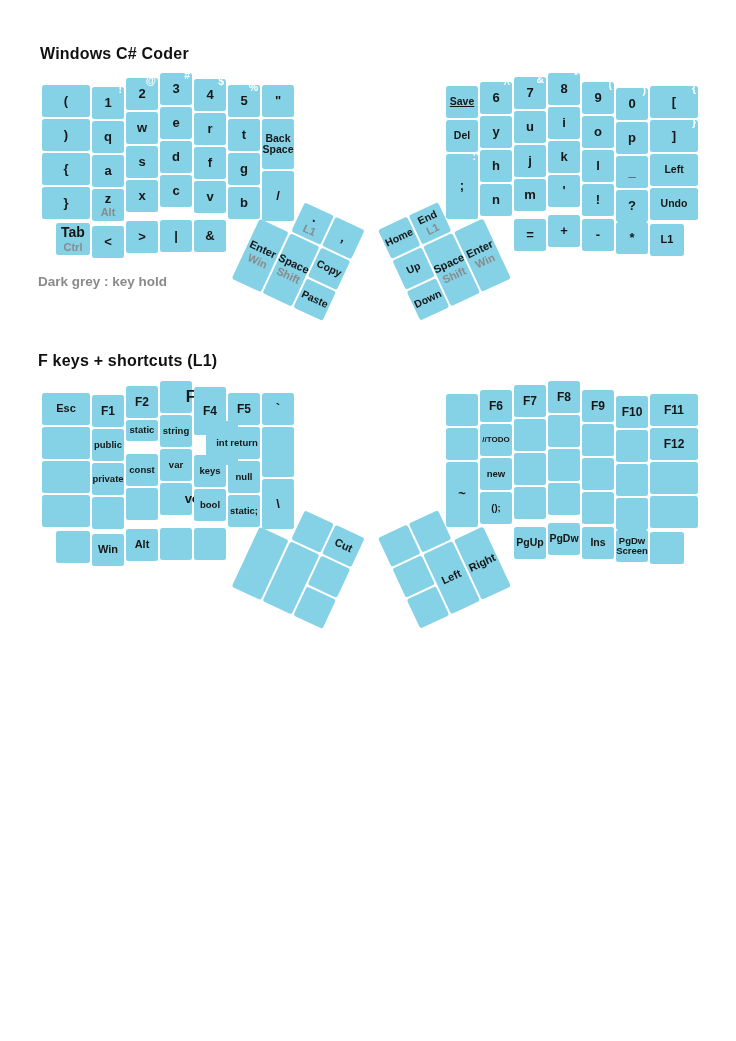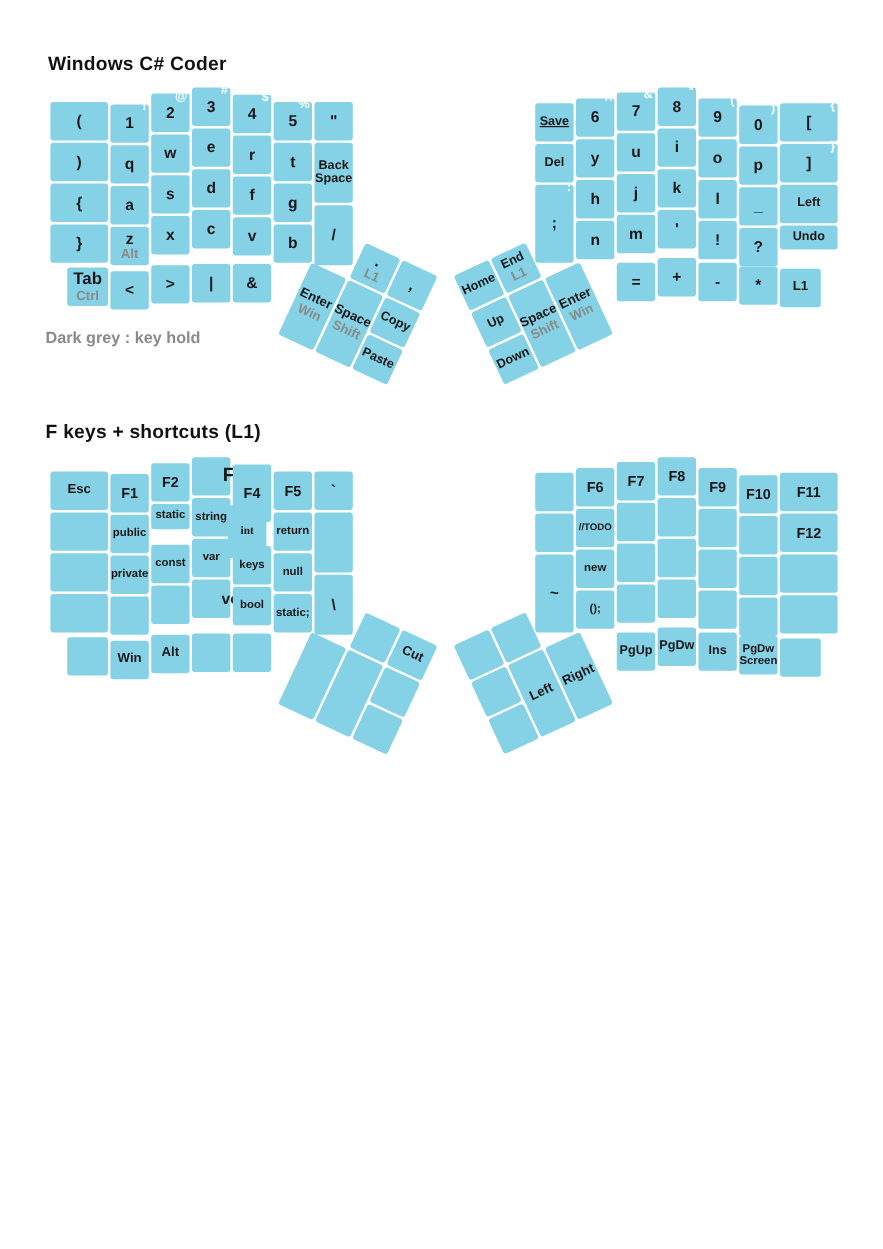--- a/index.html
+++ b/index.html
@@ -90,21 +90,21 @@
       <div class="key" style="left: 514px; top: 145px; width: 32px; height: 32px;"><div class="tap" style="font-size: 13px;">j</div></div>
       <div class="key" style="left: 548px; top: 141px; width: 32px; height: 32px;"><div class="tap" style="font-size: 13px;">k</div></div>
       <div class="key" style="left: 582px; top: 150px; width: 32px; height: 32px;"><div class="tap" style="font-size: 13px;">l</div></div>
       <div class="key" style="left: 616px; top: 156px; width: 32px; height: 32px;"><div class="tap" style="font-size: 13px;">_</div></div>
       <div class="key" style="left: 650px; top: 154px; width: 48px; height: 32px;"><div class="tap" style="font-size: 10.5px;">Left</div></div>
       <div class="key" style="left: 480px; top: 184px; width: 32px; height: 32px;"><div class="tap" style="font-size: 13px;">n</div></div>
       <div class="key" style="left: 514px; top: 179px; width: 32px; height: 32px;"><div class="tap" style="font-size: 13px;">m</div></div>
       <div class="key" style="left: 548px; top: 175px; width: 32px; height: 32px;"><div class="tap" style="font-size: 13px;">'</div></div>
       <div class="key" style="left: 582px; top: 184px; width: 32px; height: 32px;"><div class="tap" style="font-size: 13px;">!</div></div>
       <div class="key" style="left: 616px; top: 190px; width: 32px; height: 32px;"><div class="tap" style="font-size: 13px;">?</div></div>
-      <div class="key" style="left: 650px; top: 188px; width: 48px; height: 20px;"><div class="tap" style="font-size: 10.5px;">Undo</div></div>
+      <div class="key" style="left: 650px; top: 188px; width: 48px; height: 32px;"><div class="tap" style="font-size: 10.5px;">Undo</div></div>
       <div class="key" style="left: 514px; top: 219px; width: 32px; height: 32px;"><div class="tap" style="font-size: 13px;">=</div></div>
       <div class="key" style="left: 548px; top: 215px; width: 32px; height: 32px;"><div class="tap" style="font-size: 13px;">+</div></div>
       <div class="key" style="left: 582px; top: 219px; width: 32px; height: 32px;"><div class="tap" style="font-size: 13px;">-</div></div>
       <div class="key" style="left: 616px; top: 222px; width: 32px; height: 32px;"><div class="tap" style="font-size: 13px;">*</div></div>
       <div class="key" style="left: 650px; top: 224px; width: 34px; height: 32px;"><div class="tap" style="font-size: 11px;">L1</div></div>
       <div class="cluster" style="left: 274px; top: 188px; transform: rotate(25deg);">
         <div class="key" style="left: 34px; top: 0px; width: 32px; height: 32px;"><div class="tap" style="font-size: 13px;">.</div><div class="hold">L1</div></div>
         <div class="key" style="left: 68px; top: 0px; width: 32px; height: 32px;"><div class="tap" style="font-size: 13px;">,</div></div>
         <div class="key" style="left: 0px; top: 34px; width: 32px; height: 66px;"><div class="tap" style="font-size: 11px;">Enter</div><div class="hold">Win</div></div>
         <div class="key" style="left: 34px; top: 34px; width: 32px; height: 66px;"><div class="tap" style="font-size: 11px;">Space</div><div class="hold">Shift</div></div>
@@ -123,21 +123,21 @@
       <div class="key" style="left: 92px; top: 395px; width: 32px; height: 32px;"><div class="tap" style="font-size: 12px;">F1</div></div>
       <div class="key" style="left: 126px; top: 386px; width: 32px; height: 32px;"><div class="tap" style="font-size: 12px;">F2</div></div>
       <div class="key" style="left: 160px; top: 381px; width: 32px; height: 32px;"><div class="tap" style="font-size: 16px; margin-left: 38px;">F3</div></div>
       <div class="key" style="left: 194px; top: 387px; width: 32px; height: 48px;"><div class="tap" style="font-size: 12px;">F4</div></div>
       <div class="key" style="left: 228px; top: 393px; width: 32px; height: 32px;"><div class="tap" style="font-size: 12px;">F5</div></div>
       <div class="key" style="left: 262px; top: 393px; width: 32px; height: 32px;"><div class="tap" style="font-size: 13px;">`</div></div>
       <div class="key" style="left: 42px; top: 427px; width: 48px; height: 32px;"></div>
       <div class="key" style="left: 92px; top: 429px; width: 32px; height: 32px;"><div class="tap" style="font-size: 9.5px;">public</div></div>
       <div class="key" style="left: 126px; top: 420px; width: 32px; height: 21px;"><div class="tap" style="font-size: 9.5px;">static</div></div>
       <div class="key" style="left: 160px; top: 415px; width: 32px; height: 32px;"><div class="tap" style="font-size: 9.5px;">string</div></div>
-      <div class="key" style="left: 190px; top: 421px; width: 32px; height: 44px; font-family: Liberation Serif, serif;"><div class="tap" style="font-size: 9.5px;">int</div></div>
+      <div class="key" style="left: 206px; top: 421px; width: 32px; height: 44px;"><div class="tap" style="font-size: 9.5px;">int</div></div>
       <div class="key" style="left: 228px; top: 427px; width: 32px; height: 32px;"><div class="tap" style="font-size: 9.5px;">return</div></div>
       <div class="key" style="left: 262px; top: 427px; width: 32px; height: 50px;"></div>
       <div class="key" style="left: 42px; top: 461px; width: 48px; height: 32px;"></div>
       <div class="key" style="left: 92px; top: 463px; width: 32px; height: 32px;"><div class="tap" style="font-size: 9.5px;">private</div></div>
       <div class="key" style="left: 126px; top: 454px; width: 32px; height: 32px;"><div class="tap" style="font-size: 9.5px;">const</div></div>
       <div class="key" style="left: 160px; top: 449px; width: 32px; height: 32px;"><div class="tap" style="font-size: 9.5px;">var</div></div>
       <div class="key" style="left: 194px; top: 455px; width: 32px; height: 32px;"><div class="tap" style="font-size: 9.5px;">keys</div></div>
       <div class="key" style="left: 228px; top: 461px; width: 32px; height: 32px;"><div class="tap" style="font-size: 9.5px;">null</div></div>
       <div class="key" style="left: 262px; top: 479px; width: 32px; height: 50px;"><div class="tap" style="font-size: 13px;">\</div></div>
       <div class="key" style="left: 42px; top: 495px; width: 48px; height: 32px;"></div>

